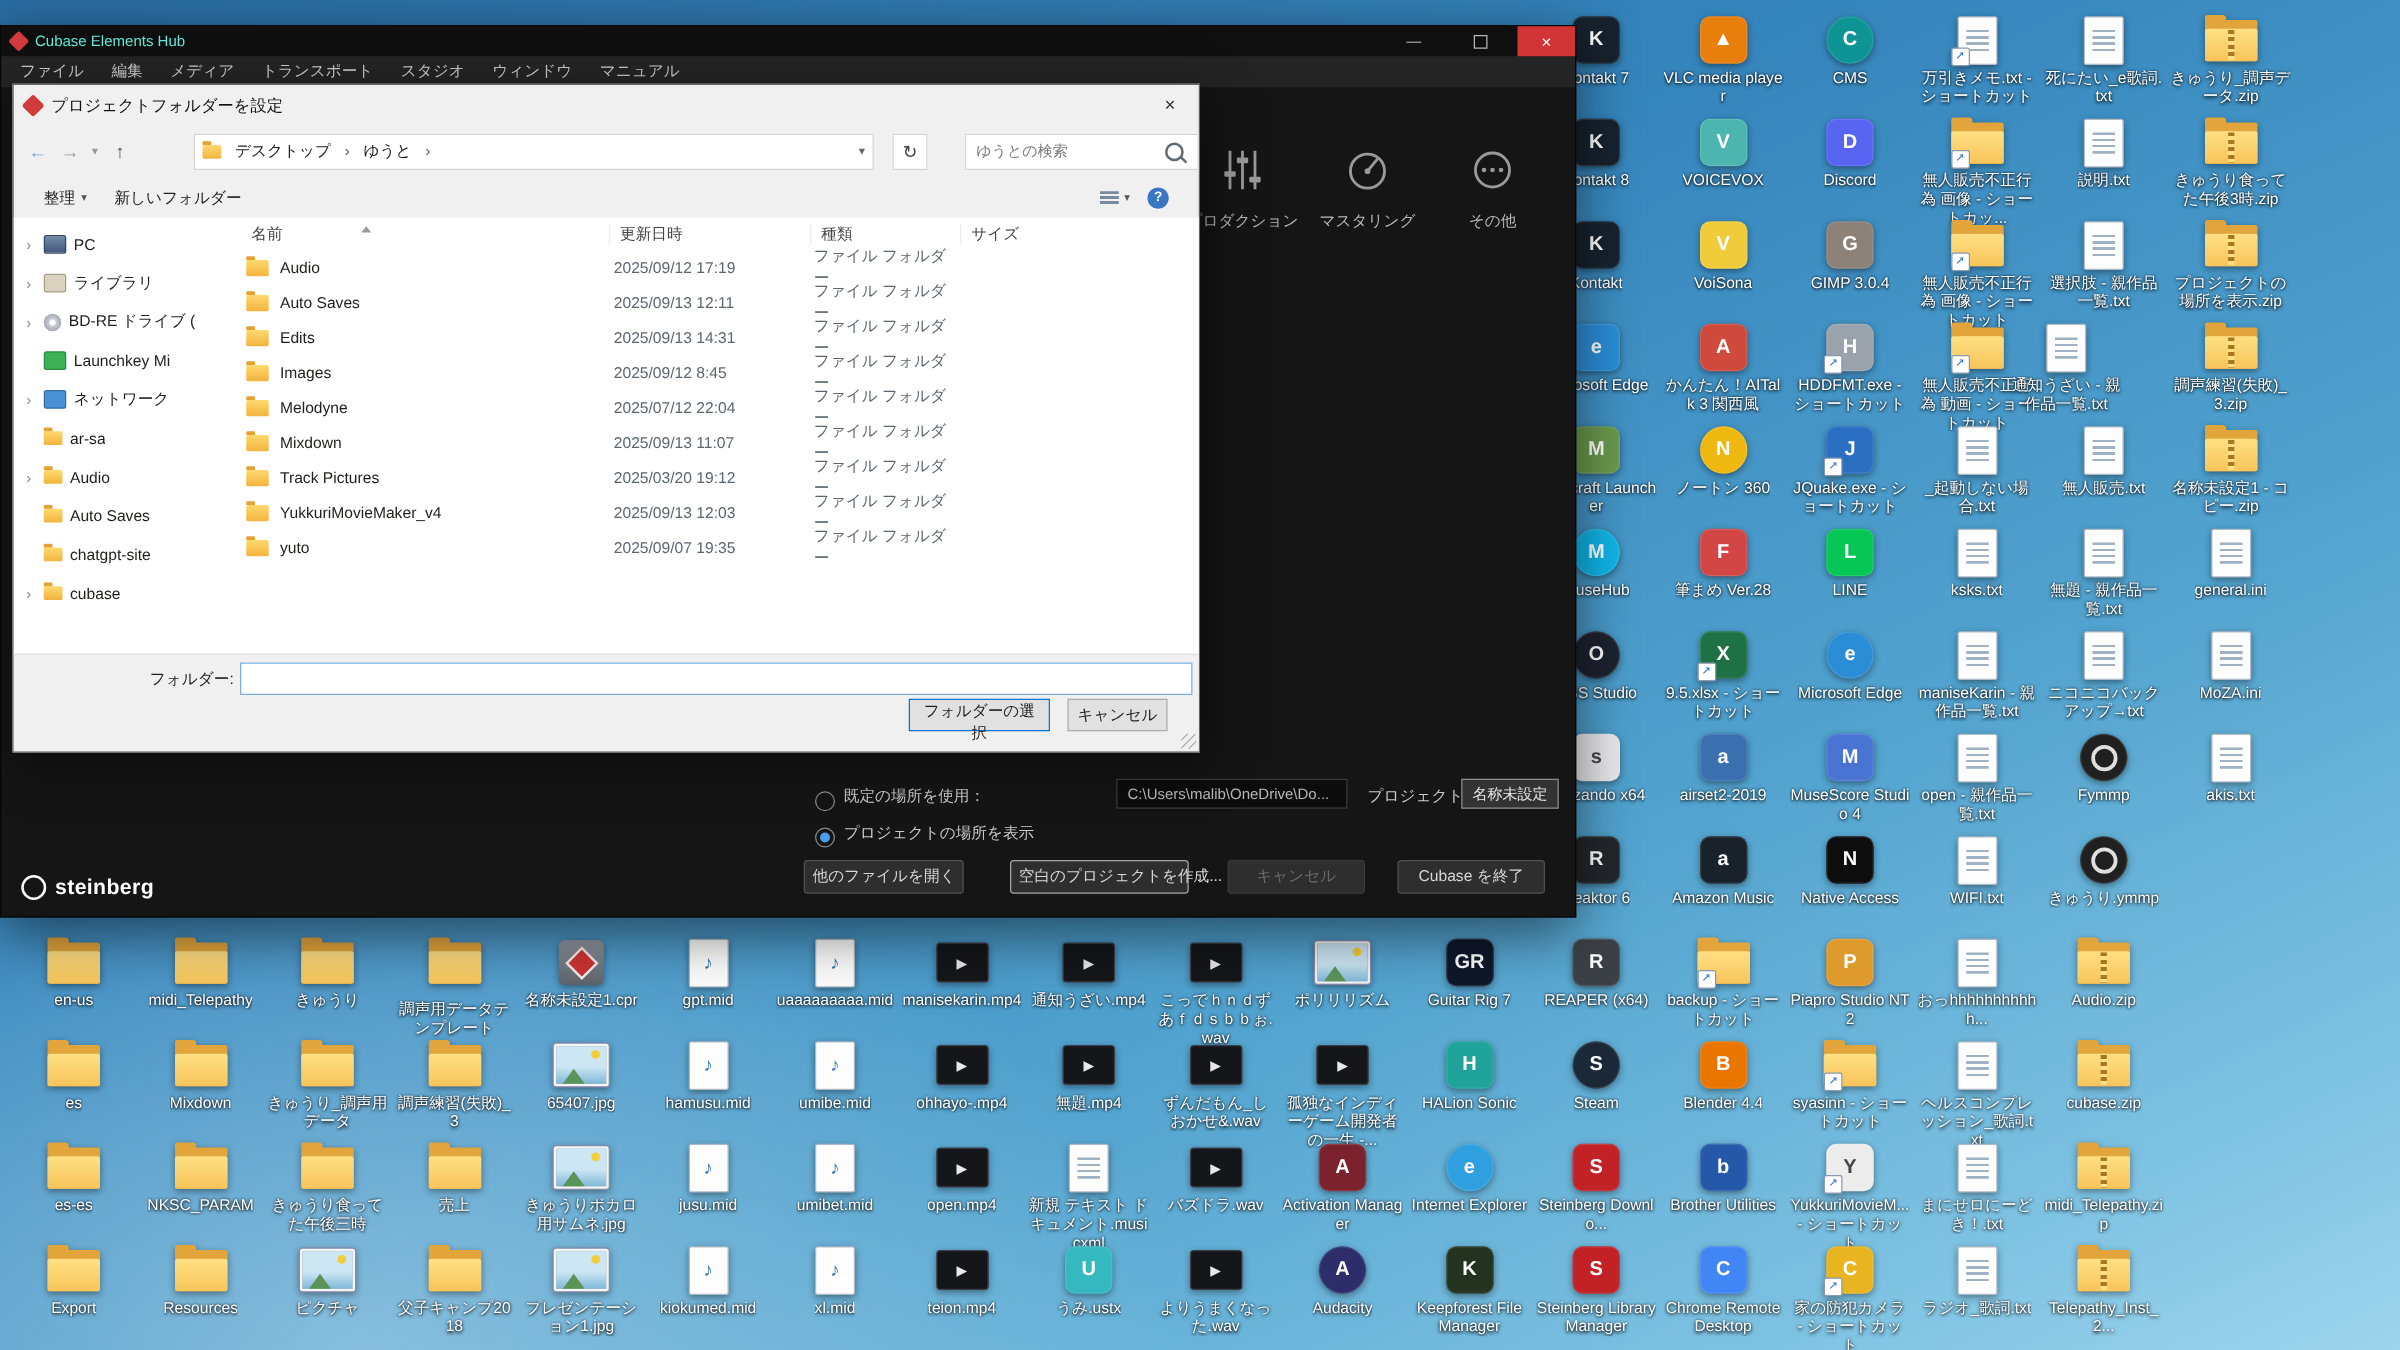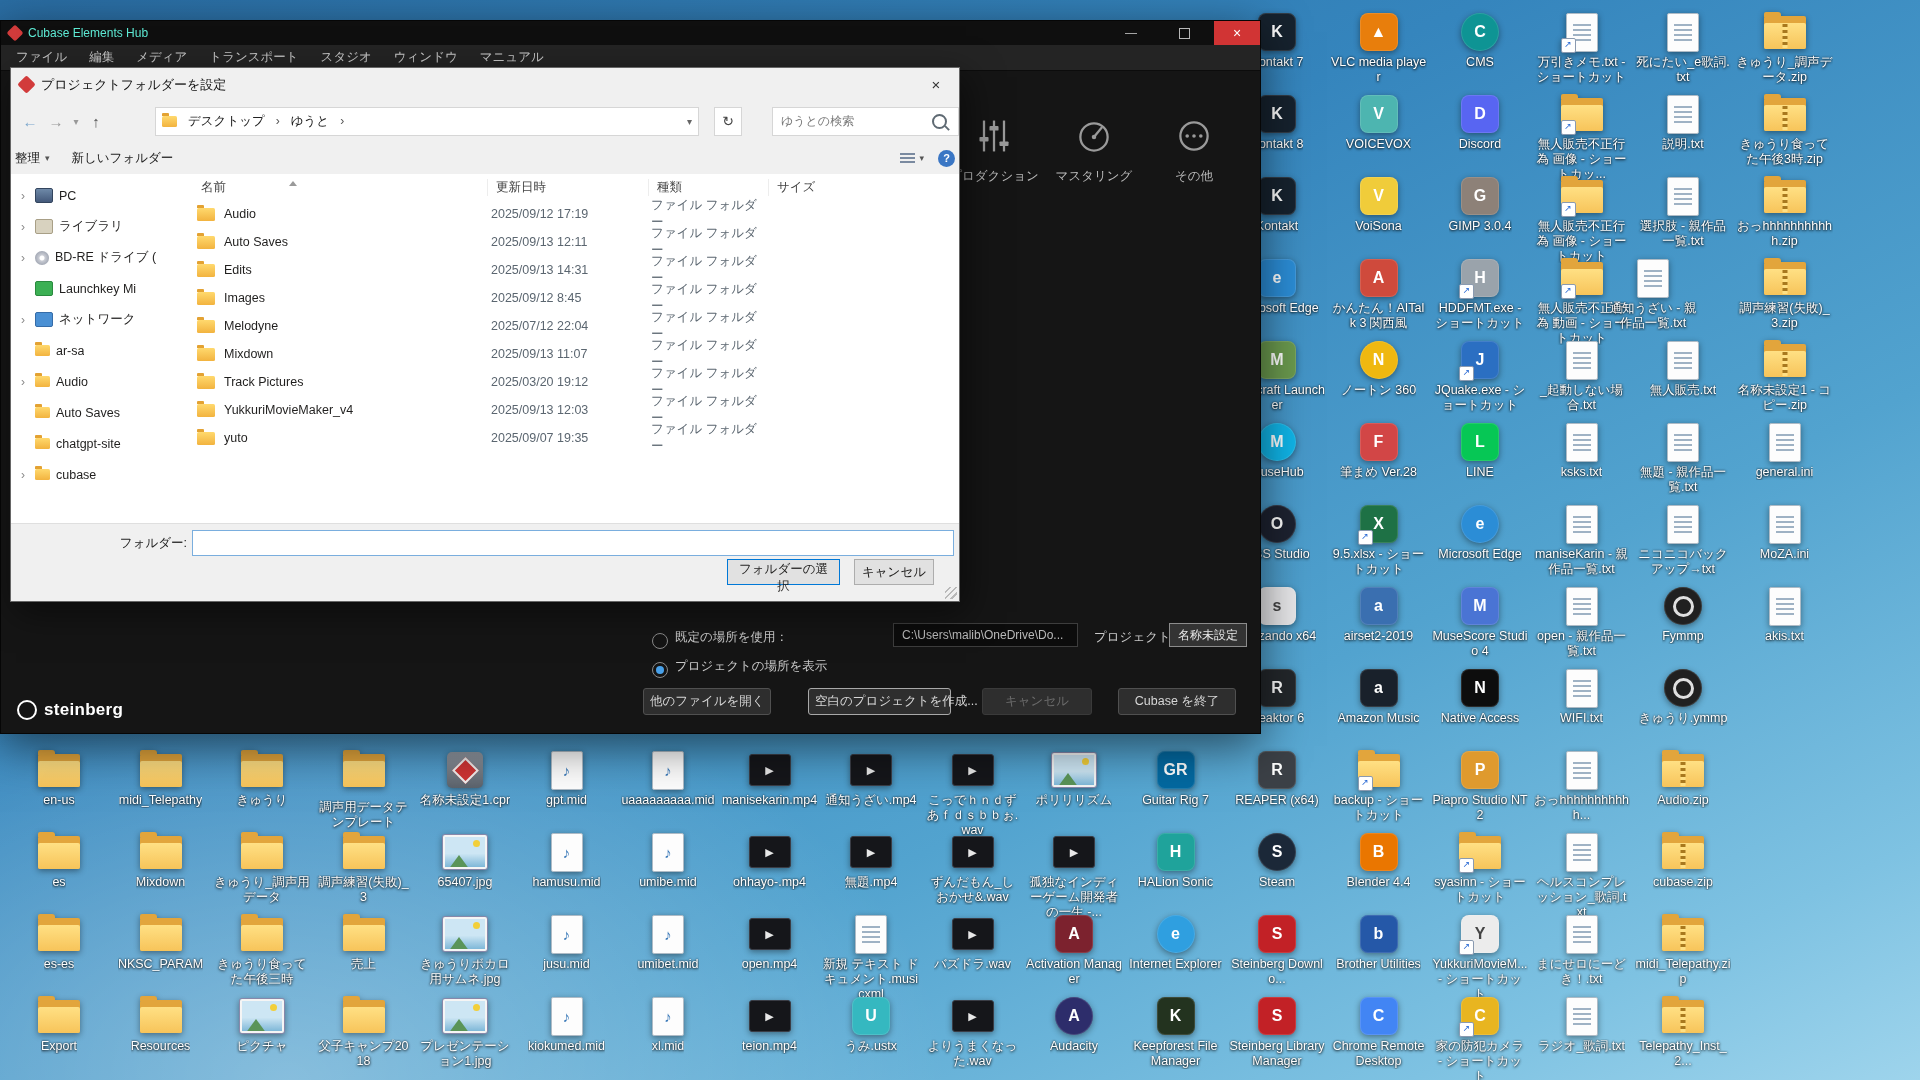--- a/index.html
+++ b/index.html
@@ -85,21 +85,21 @@
   .addr{margin-left:46px;width:531px;height:27px;background:#fff;border:1px solid #d6d6d6;display:flex;align-items:center;padding:0 6px;gap:4px}
   .crumb{font-size:12.5px;color:#222;padding:0 7px;display:flex;align-items:center}
   .crumb-sep{font-size:12px;color:#555}
   .addr-caret{margin-left:auto;color:#666;font-size:10px}
   .nav-btn.refresh{margin-left:15px;width:26px;height:27px;line-height:27px;background:#fff;border:1px solid #d6d6d6;color:#444;font-size:14px}
   .search{margin-left:30px;width:185px;height:27px;background:#fff;border:1px solid #d6d6d6;display:flex;align-items:center}
   .search input{flex:1;border:0;outline:0;padding:0 8px;font-size:12px;color:#333;background:transparent;font-family:inherit;min-width:0}
   .search input::placeholder{color:#7a7a7a}
   .mag{width:11px;height:11px;border:2px solid #5f6a73;border-radius:50%;position:relative;margin-right:11px;flex:0 0 auto}
   .mag::after{content:"";position:absolute;width:6px;height:2px;background:#5f6a73;transform:rotate(45deg);right:-5px;bottom:-2px}
-  .dg-toolbar{position:absolute;left:0;top:74px;right:0;height:32px;display:flex;align-items:center;padding:0 4px;
+  .dg-toolbar{position:absolute;left:0;top:74px;right:0;height:32px;display:flex;align-items:center;padding:0 24px;
     border-bottom:1px solid #e2e2e2;font-size:12.5px;color:#222}
   .tb-item{margin-right:22px;display:flex;gap:5px;align-items:center}
   .tb-caret{font-size:9px;color:#555}
   .tb-right{margin-left:auto;display:flex;align-items:center;gap:14px}
   .view-btn{display:flex;align-items:center;gap:4px}
   .view-lines{width:15px;height:11px;background:repeating-linear-gradient(#7a8aa0 0 2px,transparent 2px 4px);display:block}
   .help-btn{width:17px;height:17px;border-radius:50%;background:#3a76c4;color:#fff;font-size:11px;display:flex;
     align-items:center;justify-content:center;font-weight:bold}
   .dg-main{position:absolute;left:0;top:106px;right:0;bottom:77px;background:#fff;display:flex;overflow:hidden}
   .dg-tree{width:160px;padding-top:6px;overflow:hidden}
@@ -270,21 +270,21 @@
       <div class="dicon-label">選択肢 - 親作品一覧.txt</div>
     </div>
     <div class="dicon" style="left: 1735.5px; top: 176px;">
       <div class="dicon-img">
         <span class="ic-folder">
           <span class="fb"></span>
           <span class="ff"></span>
           <span class="zl"></span>
         </span>
       </div>
-      <div class="dicon-label">おっhhhhhhhhhhh.zip</div>
+      <div class="dicon-label">プロジェクトの場所を表示.zip</div>
     </div>
     <div class="dicon" style="left: 1228px; top: 258px;">
       <div class="dicon-img">
         <span class="ic-app" style="background:#2b8dd6">e</span>
       </div>
       <div class="dicon-label">Microsoft Edge</div>
     </div>
     <div class="dicon" style="left: 1329.5px; top: 258px;">
       <div class="dicon-img">
         <span class="ic-app" style="background:#cf4a3c">A</span>
@@ -611,21 +611,21 @@
       <div class="dicon-label">こっでｈｎｄずあｆｄｓｂｂぉ.wav</div>
     </div>
     <div class="dicon" style="left: 1025px; top: 750px;">
       <div class="dicon-img">
         <span class="ic-img"></span>
       </div>
       <div class="dicon-label">ポリリリズム</div>
     </div>
     <div class="dicon" style="left: 1126.5px; top: 750px;">
       <div class="dicon-img">
-        <span class="ic-app" style="background:#0369a1">GR</span>
+        <span class="ic-app" style="background:#0f172a">GR</span>
       </div>
       <div class="dicon-label">Guitar Rig 7</div>
     </div>
     <div class="dicon" style="left: 1228px; top: 750px;">
       <div class="dicon-img">
         <span class="ic-app" style="background:#3c4147">R</span>
       </div>
       <div class="dicon-label">REAPER (x64)</div>
     </div>
     <div class="dicon" style="left: 1329.5px; top: 750px;">

